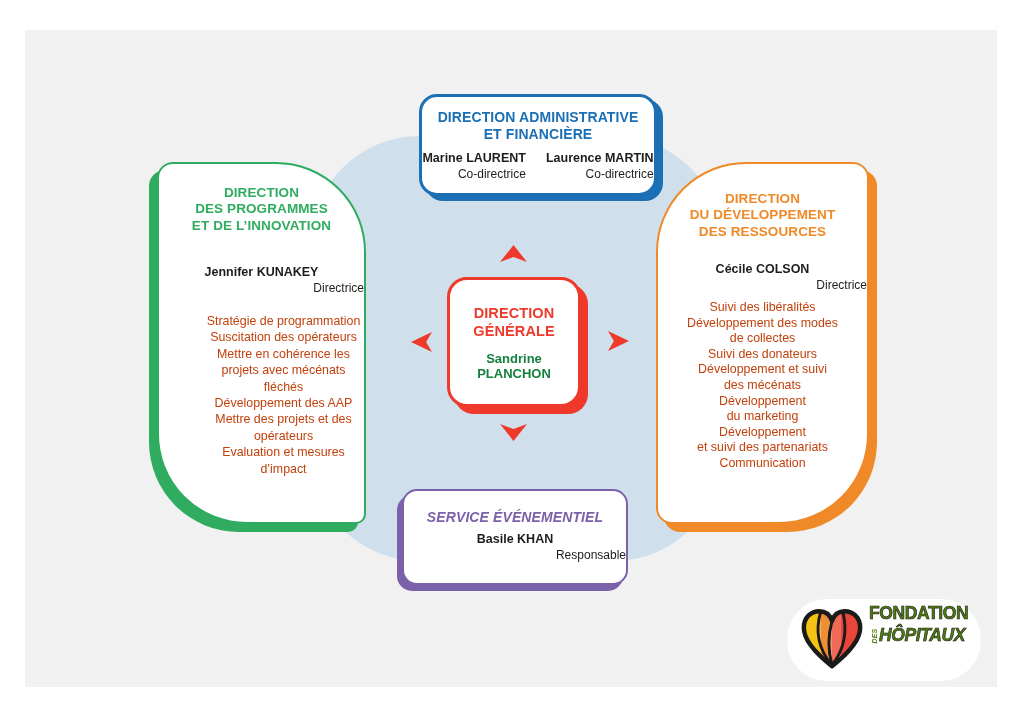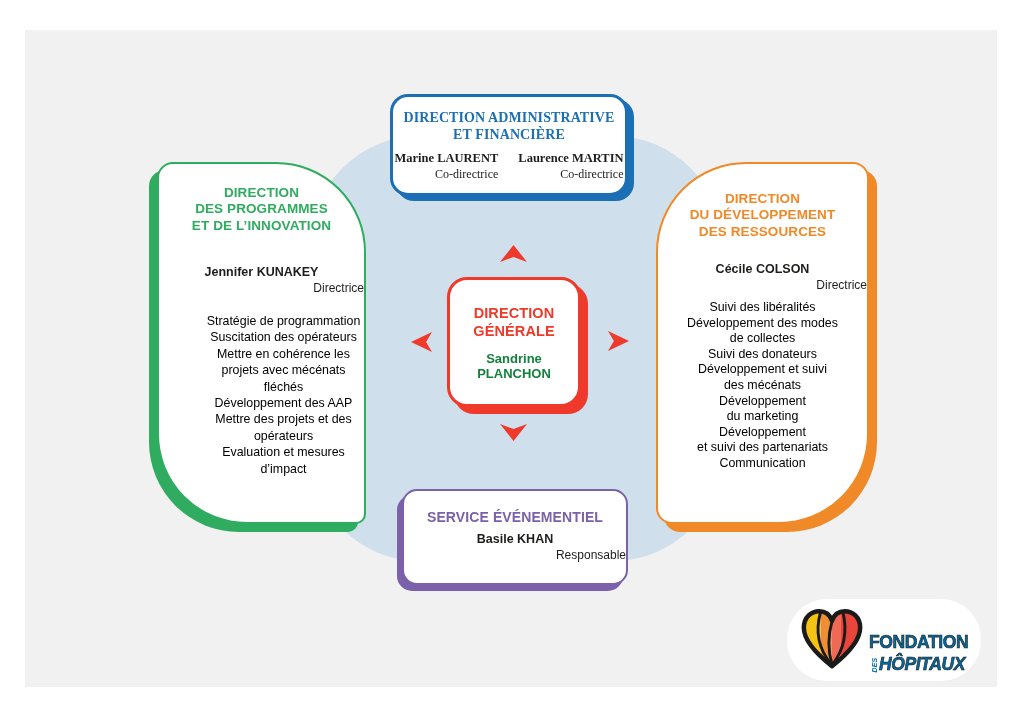--- a/index.html
+++ b/index.html
@@ -4,21 +4,21 @@
 <style>
   * { margin:0; padding:0; box-sizing:border-box; }
   html,body { width:1024px; height:724px; background:#ffffff; font-family:"Liberation Sans", sans-serif; overflow:hidden; }
   .stage { position:relative; width:1024px; height:724px; background:#ffffff; }
   .panel { position:absolute; left:25px; top:30px; width:972px; height:657px; background:#f2f1f1; }
   .blob { position:absolute; left:310px; top:136px; width:413px; height:425px; background:#cfdfeb; border-radius:110px; z-index:1; }
 
   .box { position:absolute; background:#ffffff; z-index:2; text-align:center; }
 
   
-  .box-admin { left:390px; top:94px; width:238px; height:102px; border:3px solid #1b6fb4; border-radius:18px; box-shadow:6px 5px 0 #1b6fb4;font-family:Liberation Serif, serif; }
+  .box-admin { left:419px; top:94px; width:238px; height:102px; border:3px solid #1b6fb4; border-radius:18px; box-shadow:6px 5px 0 #1b6fb4; }
   .box-admin .box-title { margin-top:12px; color:#1b6fb4; }
   .admin-people { display:flex; justify-content:center; gap:20px; margin-top:8px; }
 
   
   .box-programs { left:157px; top:162px; width:209px; height:362px; border:2.5px solid #2fac5f; border-radius:16px 90px 10px 90px; box-shadow:-8px 8px 0 #2fac5f; }
   .box-programs .box-title { margin-top:21px; color:#2fac5f; font-size:13.5px; }
   .box-programs .person { margin-top:31px; }
   .box-programs .list { margin-top:17px; }
   .box-programs .list-line { line-height:16.4px;padding-left:44px; }
 
@@ -29,39 +29,39 @@
   .box-resources .list { margin-top:7px; }
   .box-resources .list-line { line-height:15.6px; }
 
   
   .box-general { left:447px; top:277px; width:134px; height:130px; border:3px solid #ee392b; border-radius:20px; box-shadow:7px 7px 0 #ee392b; }
   .box-general .box-title { margin-top:25px; color:#ee392b; font-size:14.5px; }
   .box-general .person-name-lines { margin-top:11px; font-size:13px; font-weight:700; color:#15803d; line-height:15px; }
 
   
   .box-events { left:402px; top:489px; width:226px; height:96px; border:2.5px solid #7a61a9; border-radius:15px; box-shadow:-5px 6px 0 #7a61a9; }
-  .box-events .box-title { margin-top:18px; color:#7a61a9; }
+  .box-events .box-title { margin-top:18px; color:#7a61a9;font-style:italic; }
   .box-events .person { margin-top:6px; }
 
   .box-title { font-size:14px; font-weight:700; line-height:1.22; letter-spacing:0.1px; }
   .person-name { font-size:12.5px; font-weight:700; color:#1d1d1b; line-height:1.25; }
   .person-role { font-size:12px; color:#1d1d1b; line-height:1.25;text-align:right; }
-  .list-line { font-size:12.4px; color:#000000; }
+  .list-line { font-size:12.4px; color:#c2410c; }
 
   
   .arrow { position:absolute; background:#ee392b; z-index:2; }
   .arrow-up    { left:500px; top:245px; width:27px; height:17px; clip-path:polygon(0 100%, 50% 0, 100% 100%, 50% 70%); }
   .arrow-down  { left:500px; top:424px; width:27px; height:17px; clip-path:polygon(0 0, 50% 100%, 100% 0, 50% 30%); }
   .arrow-left  { left:411px; top:332px; width:21px; height:20px; clip-path:polygon(100% 0, 0 50%, 100% 100%, 72% 50%); }
   .arrow-right { left:608px; top:331px; width:21px; height:20px; clip-path:polygon(0 0, 100% 50%, 0 100%, 28% 50%); }
 
   
   .logo-pill { position:absolute; left:787px; top:599px; width:194px; height:82px; background:#ffffff; border-radius:40px; z-index:2; }
   .logo-heart { position:absolute; left:13px; top:9px; width:64px; height:64px; }
-  .logo-text { position:absolute; left:82px; top:33px; color:#0369a1; }
+  .logo-text { position:absolute; left:82px; top:4px; color:#4d7c0f; }
   .logo-line1 { font-size:17.5px; font-weight:700; letter-spacing:-0.4px; -webkit-text-stroke:0.6px #1d1d1b; white-space:nowrap; }
   .logo-line2 { display:flex; align-items:center; margin-top:1px;font-style:italic; }
   .logo-des { display:inline-flex; width:10px; height:20px; align-items:center; justify-content:center; transform:rotate(-90deg); font-size:7px; font-weight:700; letter-spacing:0.2px; }
   .logo-hop { font-size:17.5px; font-weight:700; letter-spacing:-0.4px; -webkit-text-stroke:0.6px #1d1d1b; white-space:nowrap; }
 </style>
 </head>
 <body>
 
 <div class="stage">
   <div class="panel"></div>

